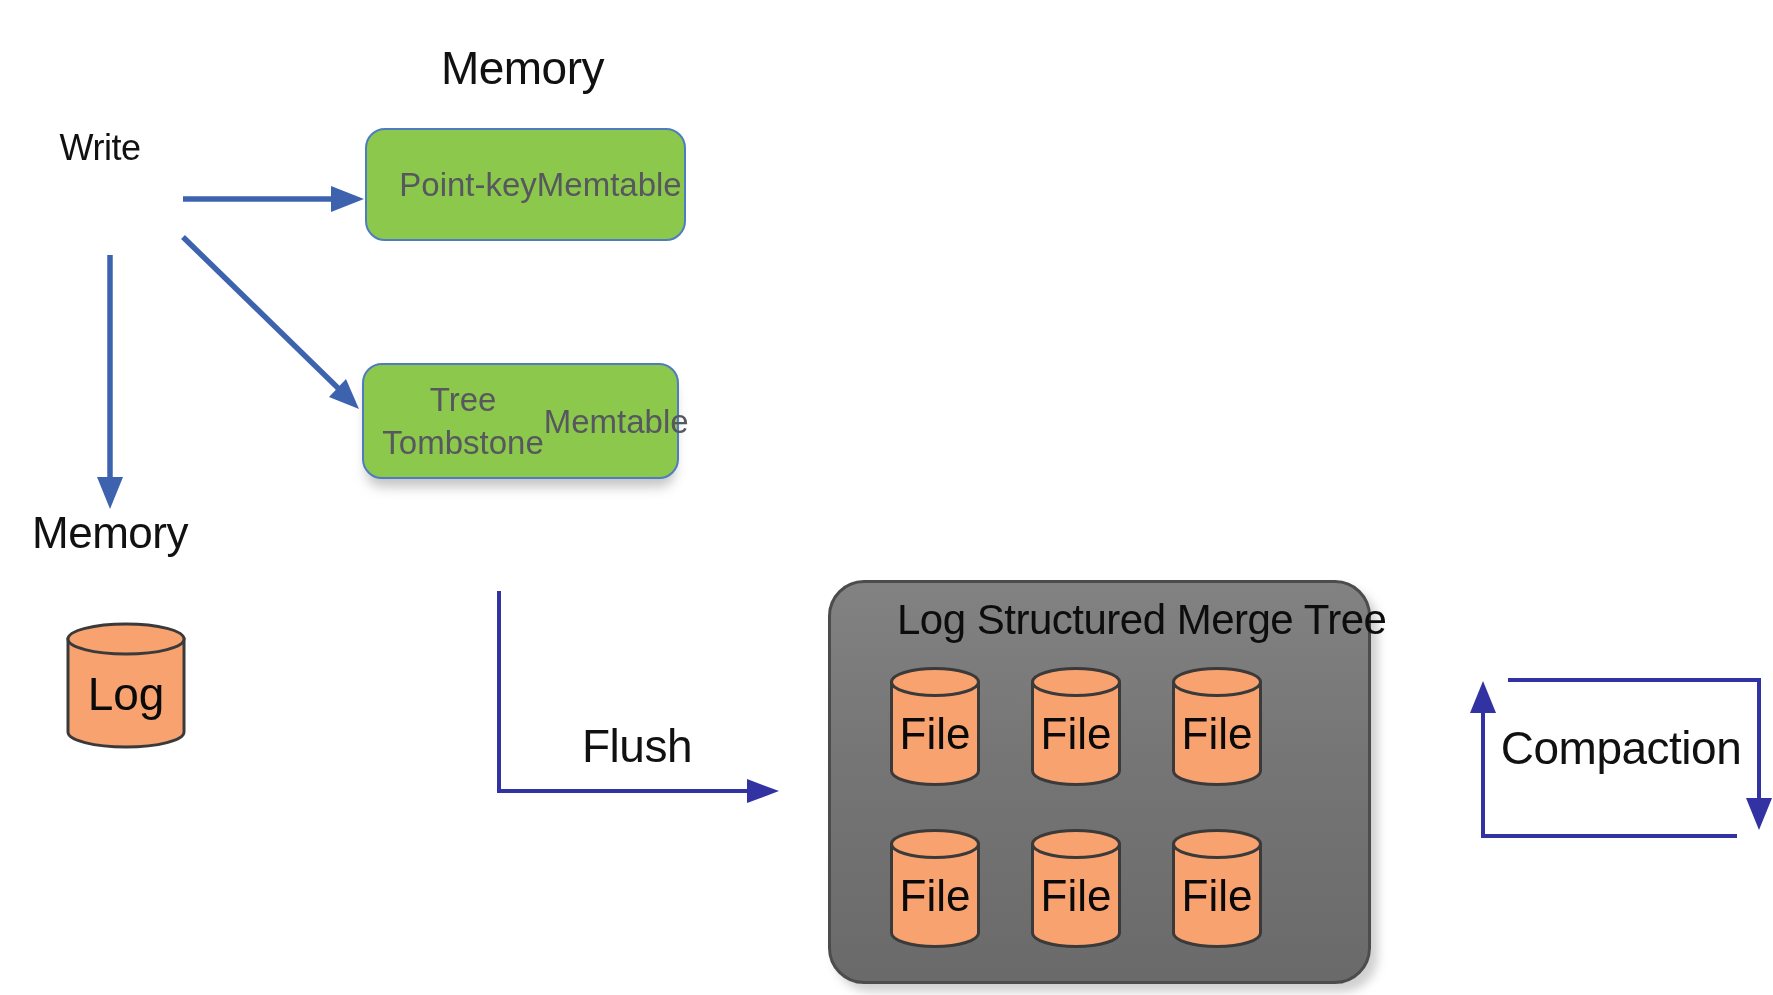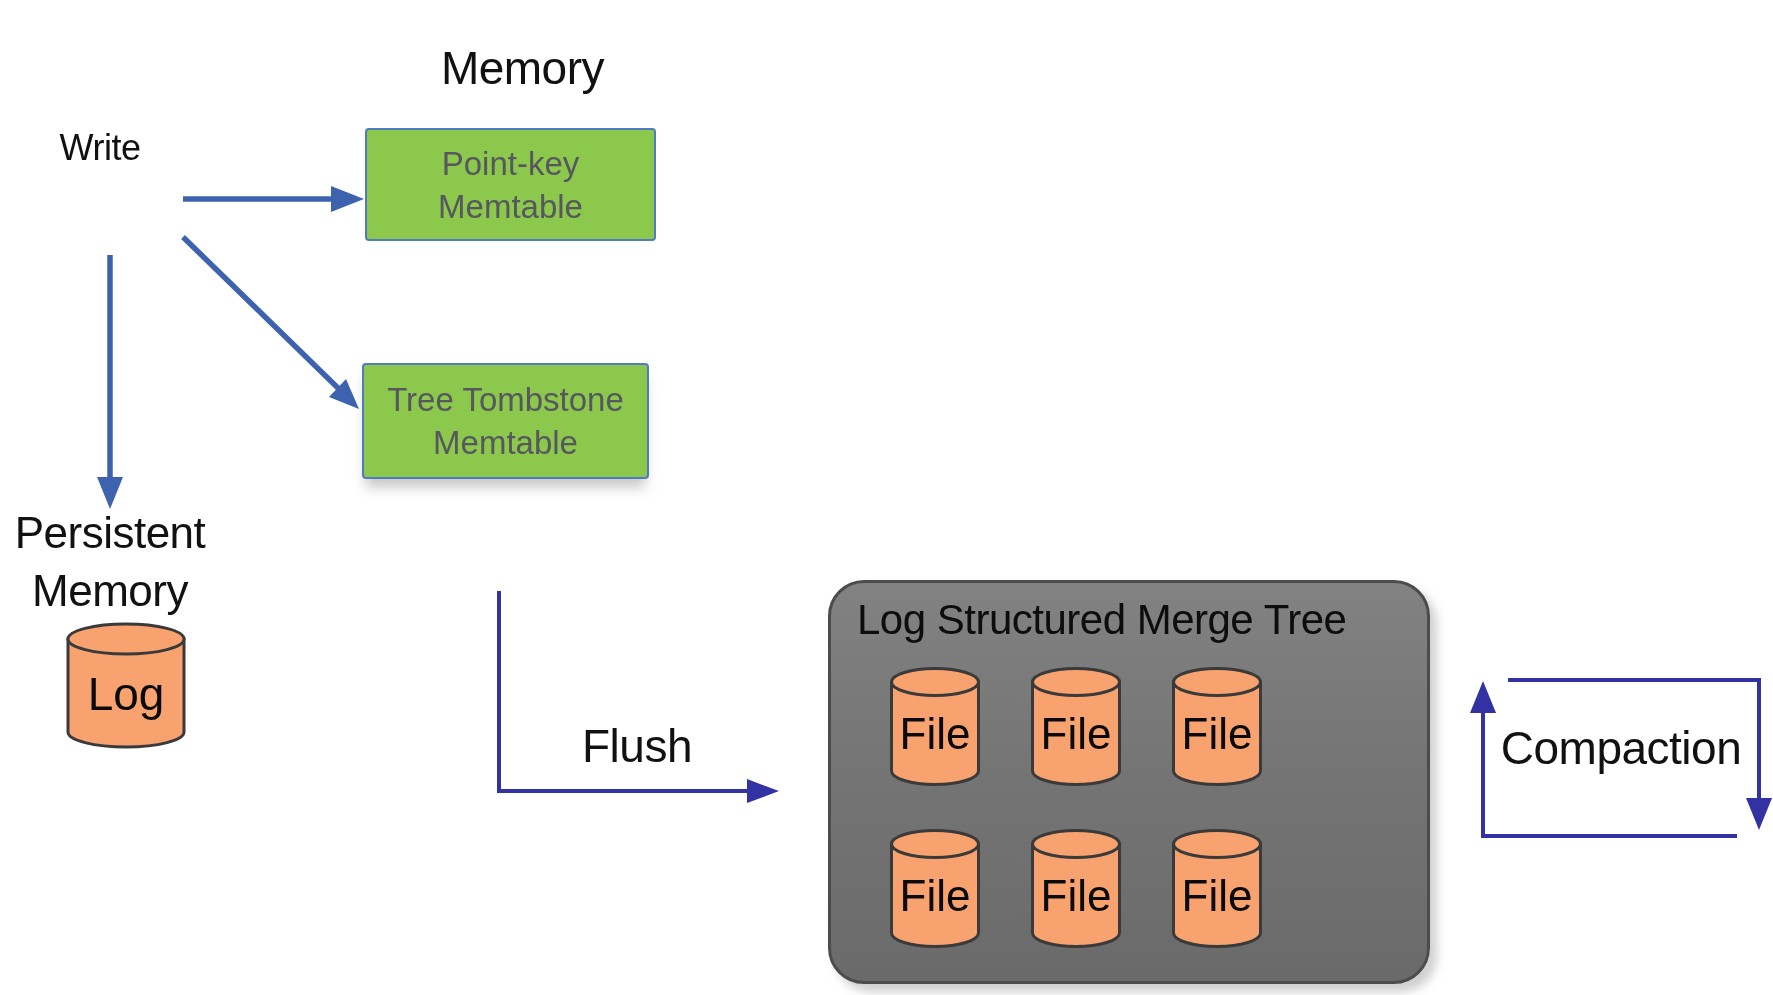--- a/index.html
+++ b/index.html
@@ -17,32 +17,32 @@
   .label{position:absolute;color:var(--label-text,#111111);font-size:46px;line-height:56px;
          text-align:center;letter-spacing:-0.5px;}
   .label-memory{left:384px;top:40px;width:220px;text-align:right;}
   .label-write{left:2px;top:118px;width:196px;line-height:60px;font-size:36px;}
   .label-persistent{left:8px;top:504px;width:204px;line-height:58px;font-size:44px;}
   .label-flush{left:552px;top:718px;width:170px;}
   .label-compaction{left:1488px;top:720px;width:266px;}
 
   
   .memtable{position:absolute;background:var(--memtable-fill,#8CC84C);
-            border:2px solid var(--memtable-border,#4F7CC0);border-radius:4px;
+            border:2px solid var(--memtable-border,#4F7CC0);border-radius:20px;
             color:var(--memtable-text,#56575F);font-size:33px;line-height:43px;
-            display:flex;flex-direction:column;justify-content:center;align-items:center;text-align:center;}
+            display:flex;flex-direction:row;justify-content:center;align-items:center;text-align:center;padding-left:30px;}
   .memtable-1{left:365px;top:128px;width:287px;height:109px;}
   .memtable-2{left:362px;top:363px;width:283px;height:112px;
               box-shadow:0 12px 12px -4px rgba(110,110,110,0.40);}
 
   
-  .lsm-box{position:absolute;left:828px;top:580px;width:602px;height:404px;
+  .lsm-box{position:absolute;left:828px;top:580px;width:543px;height:404px;
            background:linear-gradient(180deg,#828282 0%,#757575 45%,#6A6A6A 100%);
            border:3px solid var(--lsm-box-border,#4C4C4C);border-radius:36px;box-sizing:border-box;
-           box-shadow:7px 8px 10px rgba(120,120,120,0.35);}
+           box-shadow:7px 8px 10px rgba(120,120,120,0.35);padding-left:40px;}
   .lsm-title{margin:13px 0 0 26px;color:#0D0D0D;font-size:42px;letter-spacing:-0.5px;white-space:nowrap;}
 
   
   .cyl{position:absolute;}
   .cyl-body,.cyl-top{fill:var(--cylinder-fill,#F7A26F);stroke:var(--cylinder-stroke,#3A3A3A);stroke-width:3px;}
   .cyl-label{fill:#0A0A0A;text-anchor:middle;}
   .log-cyl{left:64px;top:622px;}
   .log-cyl .cyl-label{font-size:46px;}
   .file-cyl .cyl-label{font-size:44px;}
   .fc-r1{top:82px;} .fc-r2{top:244px;}
@@ -96,21 +96,20 @@
     <div>Point-key</div>
     <div>Memtable</div>
   </div>
 
   <div class="memtable memtable-2">
     <div>Tree Tombstone</div>
     <div>Memtable</div>
   </div>
 
   <div class="label label-persistent">
-    <div>Persistent</div>
     <div>Memory</div>
   </div>
 
   <svg class="cyl log-cyl" width="124" height="130" viewBox="0 0 124 130">
     <path class="cyl-body" d="M4,17 L4,110 A58,15 0 0 0 120,110 L120,17 Z"></path>
     <ellipse class="cyl-top" cx="62" cy="17" rx="58" ry="15"></ellipse>
     <text class="cyl-label" x="62" y="88">Log</text>
   </svg>
 
   <div class="label label-flush">Flush</div>

